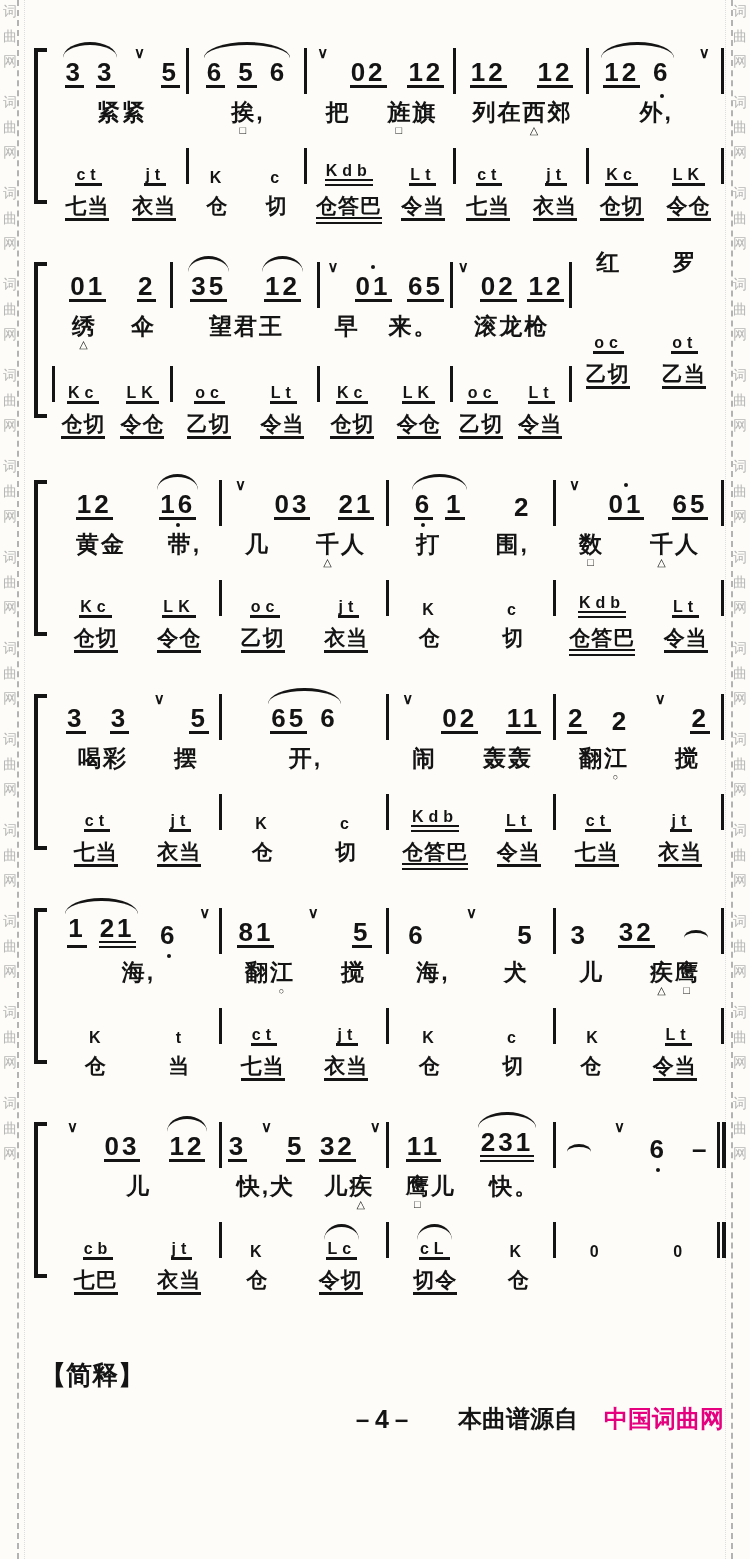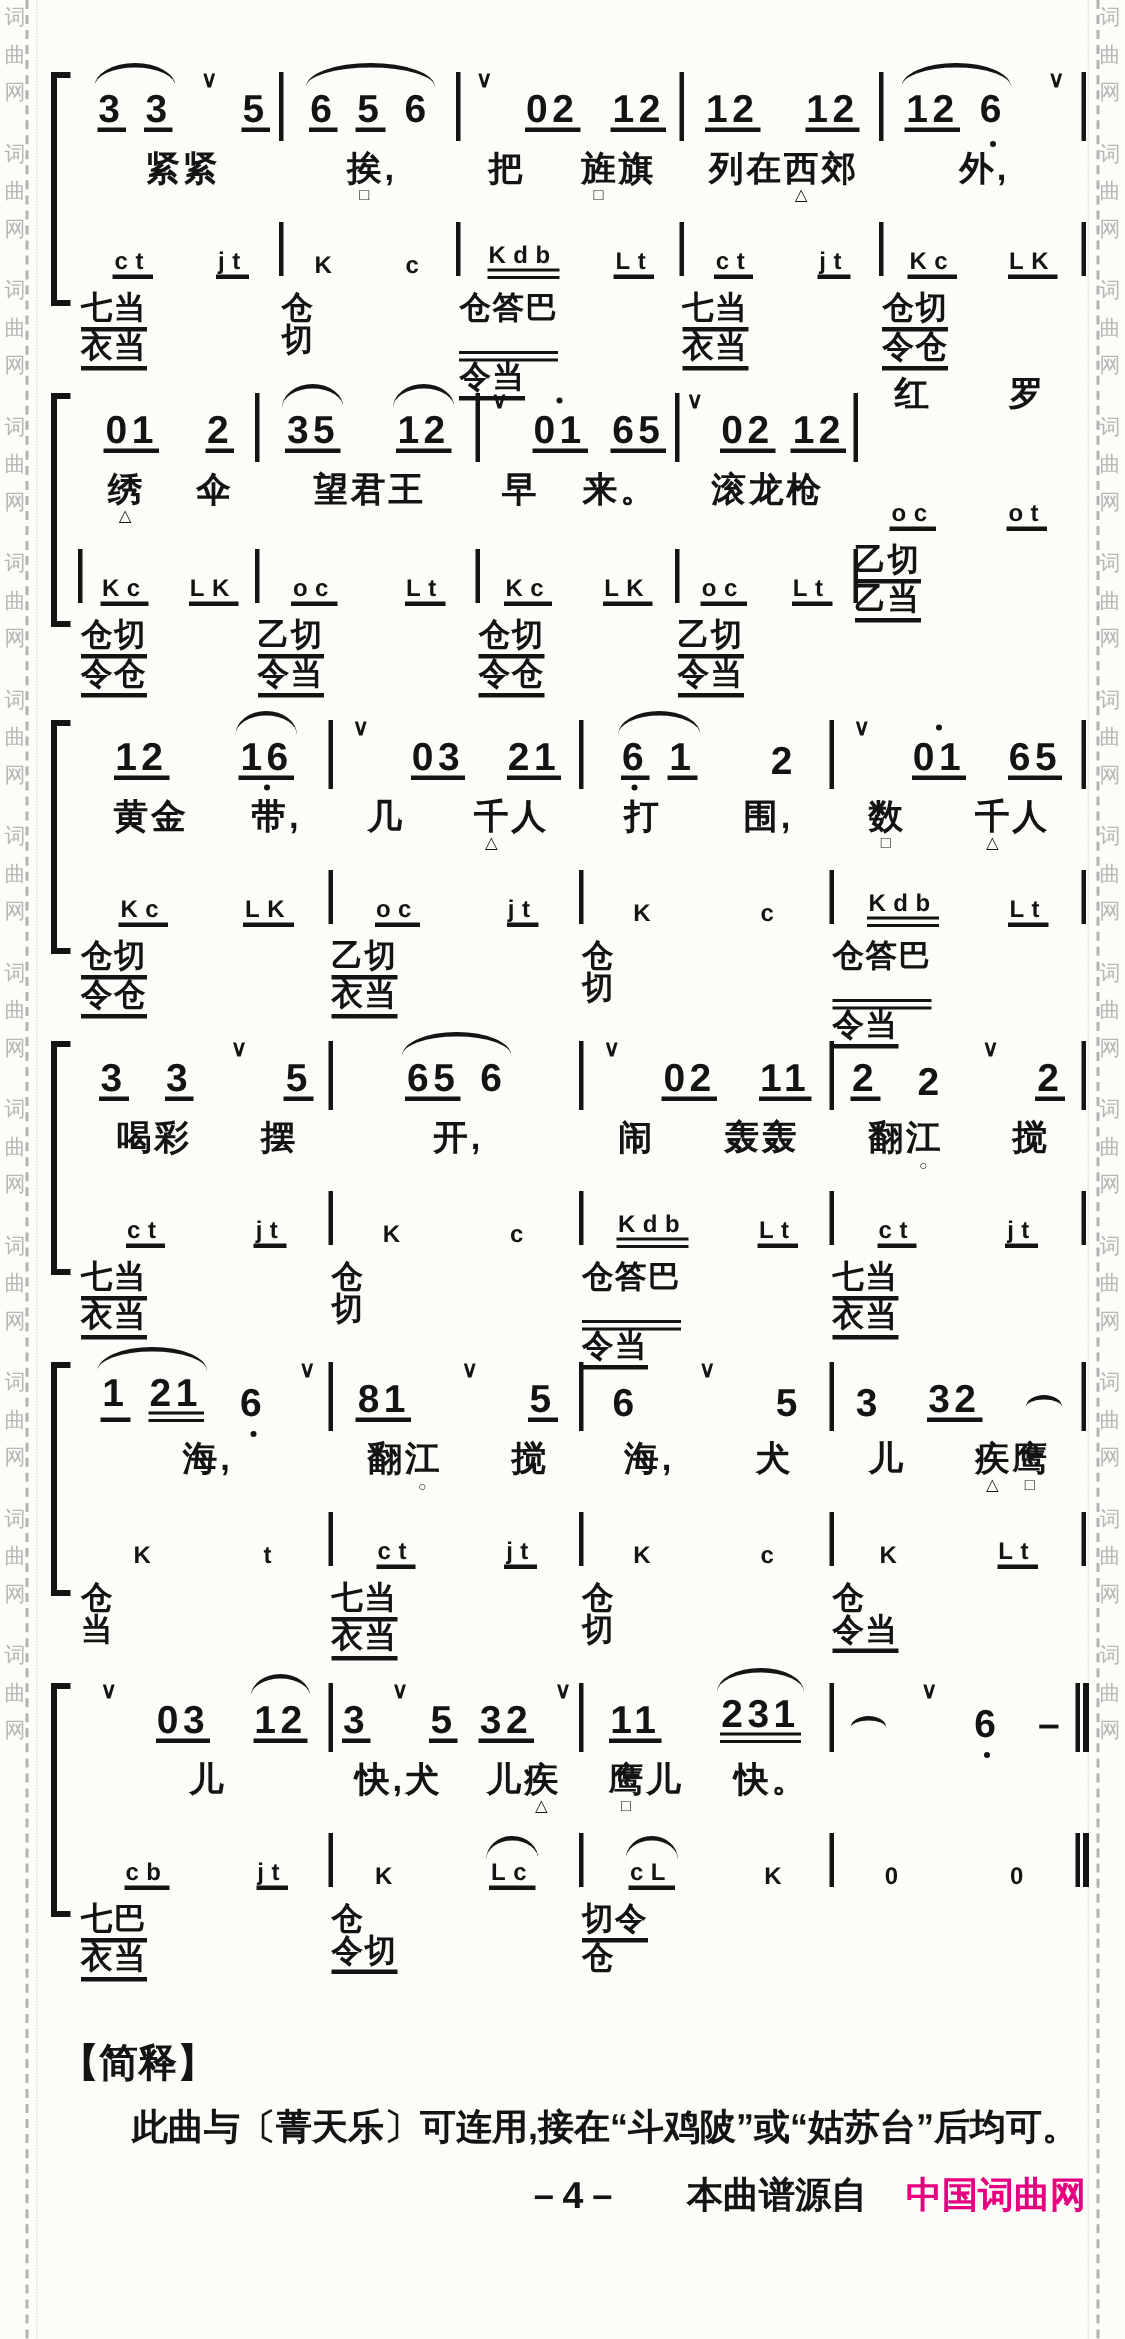--- a/index.html
+++ b/index.html
@@ -29,37 +29,37 @@
   .system{position:relative;padding-left:20px;margin-bottom:18px;}
   .bracket{
     position:absolute;left:0;top:14px;height:148px;width:9px;
     border:4px solid #141414;border-right:none;
   }
   .grid{display:grid;}
   .cell{position:relative;display:flex;justify-content:space-around;}
   .mel{align-items:flex-end;height:64px;padding-top:20px;box-sizing:border-box;padding-bottom:10px;}
   .lyr{align-items:flex-start;height:46px;padding-top:2px;box-sizing:border-box;}
   .let{align-items:flex-end;height:50px;box-sizing:border-box;padding-bottom:8px;}
-  .wrd{align-items:flex-start;height:36px;box-sizing:border-box;padding-top:1px;flex-direction:column;}
+  .wrd{align-items:flex-start;height:36px;box-sizing:border-box;padding-top:1px;}
   
   .mel.vbar::before{content:'';position:absolute;left:-2px;bottom:4px;width:3px;height:46px;background:#141414;}
   .let.vbar::before{content:'';position:absolute;left:-2px;bottom:10px;width:3px;height:36px;background:#141414;}
   .mel.vbar-r::after{content:'';position:absolute;right:-2px;bottom:4px;width:3px;height:46px;background:#141414;}
   .let.vbar-r::after{content:'';position:absolute;right:-2px;bottom:10px;width:3px;height:36px;background:#141414;}
   .mel.vbar-rf::after{content:'';position:absolute;right:-4px;bottom:4px;width:4px;height:46px;
     background:#141414;border-left:3px solid #141414;padding-left:2px;background-clip:content-box;}
   .let.vbar-rf::after{content:'';position:absolute;right:-4px;bottom:10px;width:4px;height:36px;
     background:#141414;border-left:3px solid #141414;padding-left:2px;background-clip:content-box;}
   
   .tok{position:relative;display:inline-block;font-weight:700;line-height:1;white-space:nowrap;}
   .mel .tok{font-size:26px;letter-spacing:3px;padding:0 1px;}
   .let .tok{font-size:16px;letter-spacing:5px;padding:0 1px;}
   .wrd .tok{font-size:21px;letter-spacing:1px;}
   .u1{border-bottom:3px solid #141414;padding-bottom:2px;}
-  .u2{border-bottom:7px double #141414;padding-bottom:18px;}
+  .u2{border-bottom:7px double #141414;padding-bottom:1px;}
   .db::after{content:'';position:absolute;left:50%;bottom:-10px;width:4px;height:4px;border-radius:50%;
     background:#141414;transform:translateX(-50%);}
   .da::before{content:'';position:absolute;left:50%;top:-8px;width:4px;height:4px;border-radius:50%;
     background:#141414;transform:translateX(-50%);}
   .breath{display:inline-block;font-weight:700;font-size:15px;width:12px;text-align:center;
     transform:translateY(-26px);}
   .slur{position:relative;display:inline-flex;justify-content:space-around;gap:12px;padding:0 3px;}
   .slur::before{content:'';position:absolute;top:-17px;left:1px;right:1px;height:13px;
     border-top:3px solid #141414;border-radius:50% 50% 0 0 / 100% 100% 0 0;}
   .halfarc{position:relative;display:inline-block;width:24px;height:2px;}
@@ -763,18 +763,17 @@
           <span class="tok u1">切令</span>
           <span class="tok">仓</span>
         </div>
         <div class="cell wrd"></div>
       </div>
     </div>
   </div>
 
 <div id="footer">
   <p class="notes-title">【简释】</p>
-  <p class="notes-p">此曲与〔菁天乐〕可连用,接在“斗鸡陂”或“姑苏台”后均可。</p>
   <div class="foot-row">
     <span class="page-num">－4－</span>
     <span class="credit"><span>本曲谱源自</span><span class="site">中国词曲网</span></span>
   </div>
 </div>
 
 </body></html>

